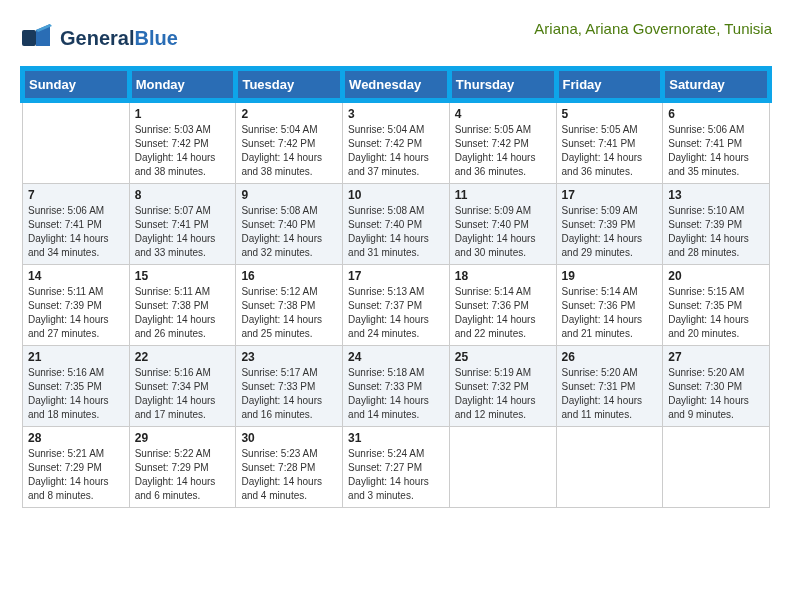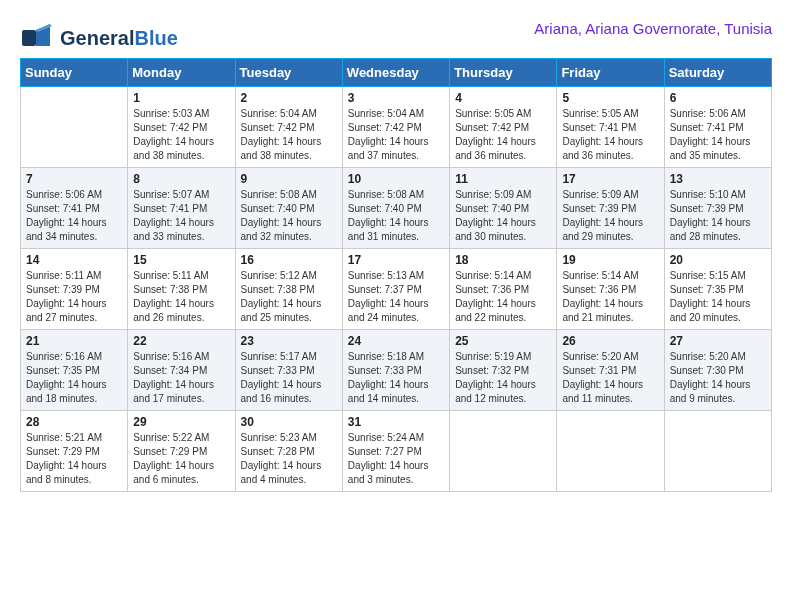--- a/index.html
+++ b/index.html
@@ -7,52 +7,52 @@
       font-family: Arial, sans-serif;
       background: #fff;
       width: 792px;
       min-height: 612px;
       padding: 20px;
     }
     .header {
       display: flex;
       justify-content: space-between;
       align-items: flex-start;
-      margin-bottom: 2px;
+      margin-bottom: 10px;
     }
     .logo {
       display: flex;
       flex-direction: column;
       align-items: flex-start;
     }
     .title-block {
       text-align: right;
     }
     .month-title {
       font-size: 42px;
       font-weight: bold;
       color: #1a3a5c;
       line-height: 1.1;
     }
     .subtitle {
       font-size: 15px;
-      color: #6d28d9;
+      color: #4d7c0f;
     }
     .calendar-table {
       width: 100%;
       border-collapse: collapse;
       font-size: 11px;
     }
     .calendar-table th {
       background-color: #2a6db5;
       color: #fff;
       padding: 6px 4px;
       text-align: left;
       font-size: 13px;
-      border: 1px solid #0ea5e9;
+      border: 5px solid #0ea5e9;
     }
     .calendar-table td {
       border: 1px solid #ccc;
       vertical-align: top;
       padding: 4px 5px;
       height: 80px;
       width: calc(100% / 7);
     }
     .day-number {
       font-weight: bold;

